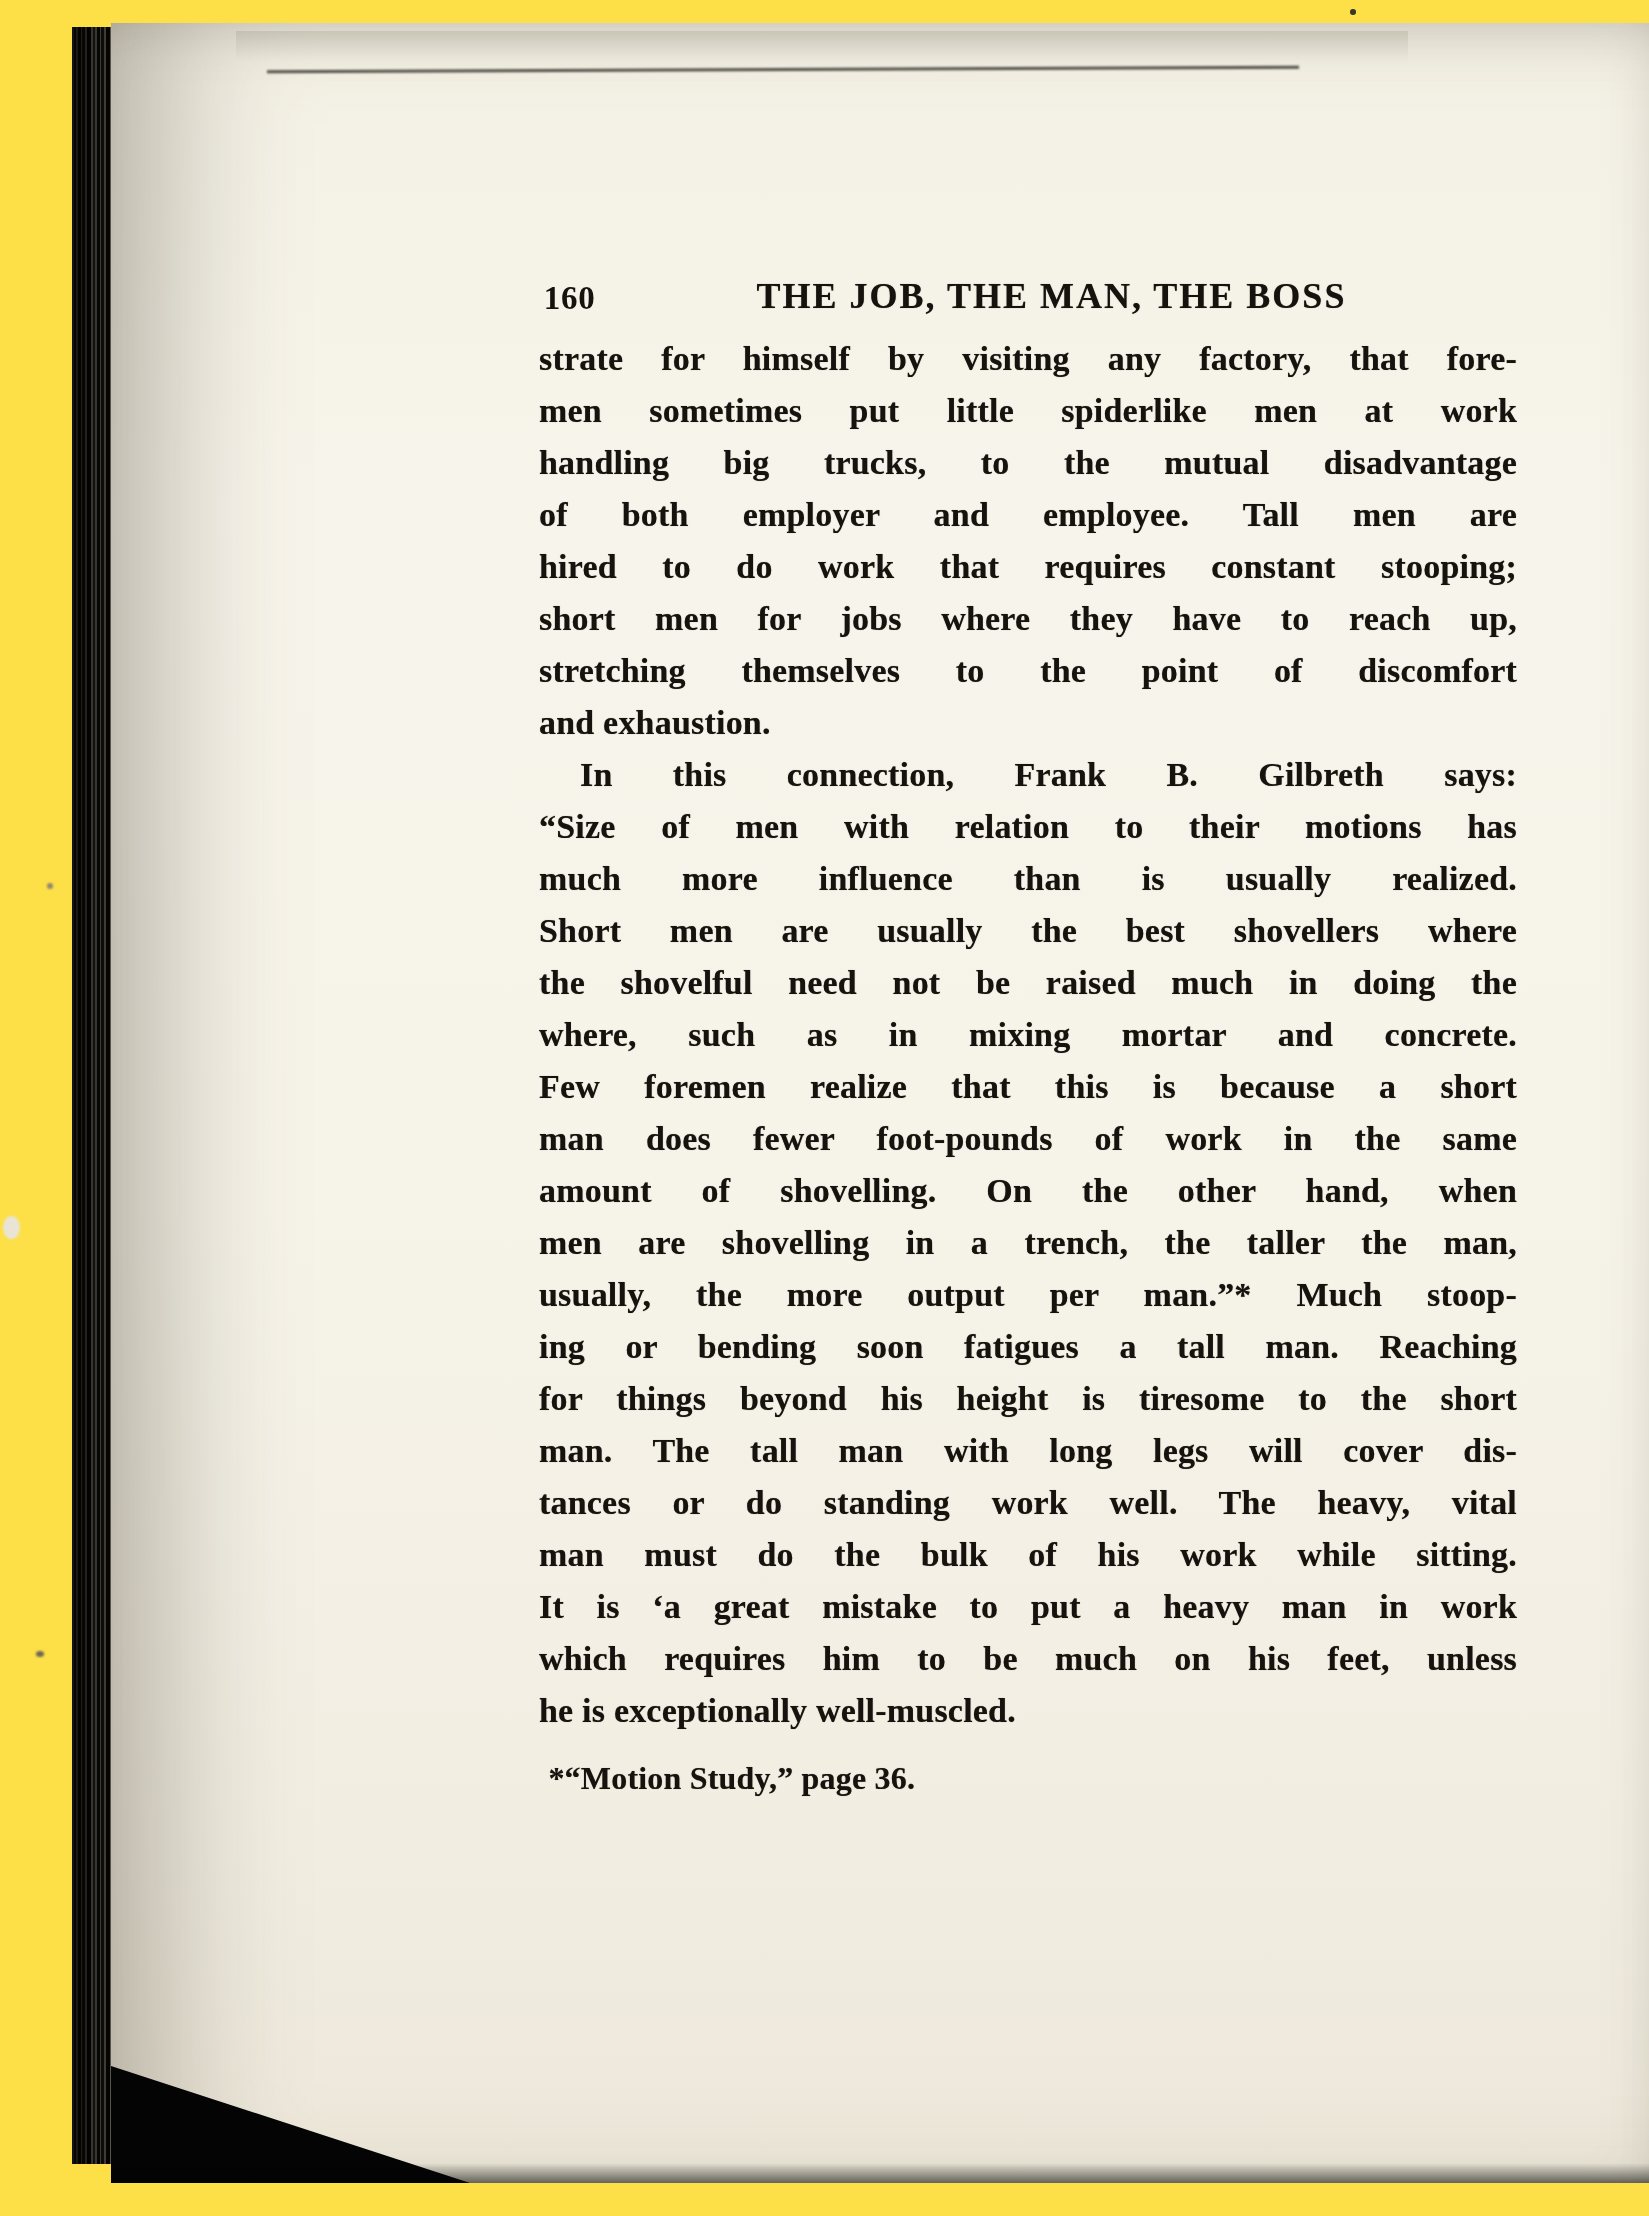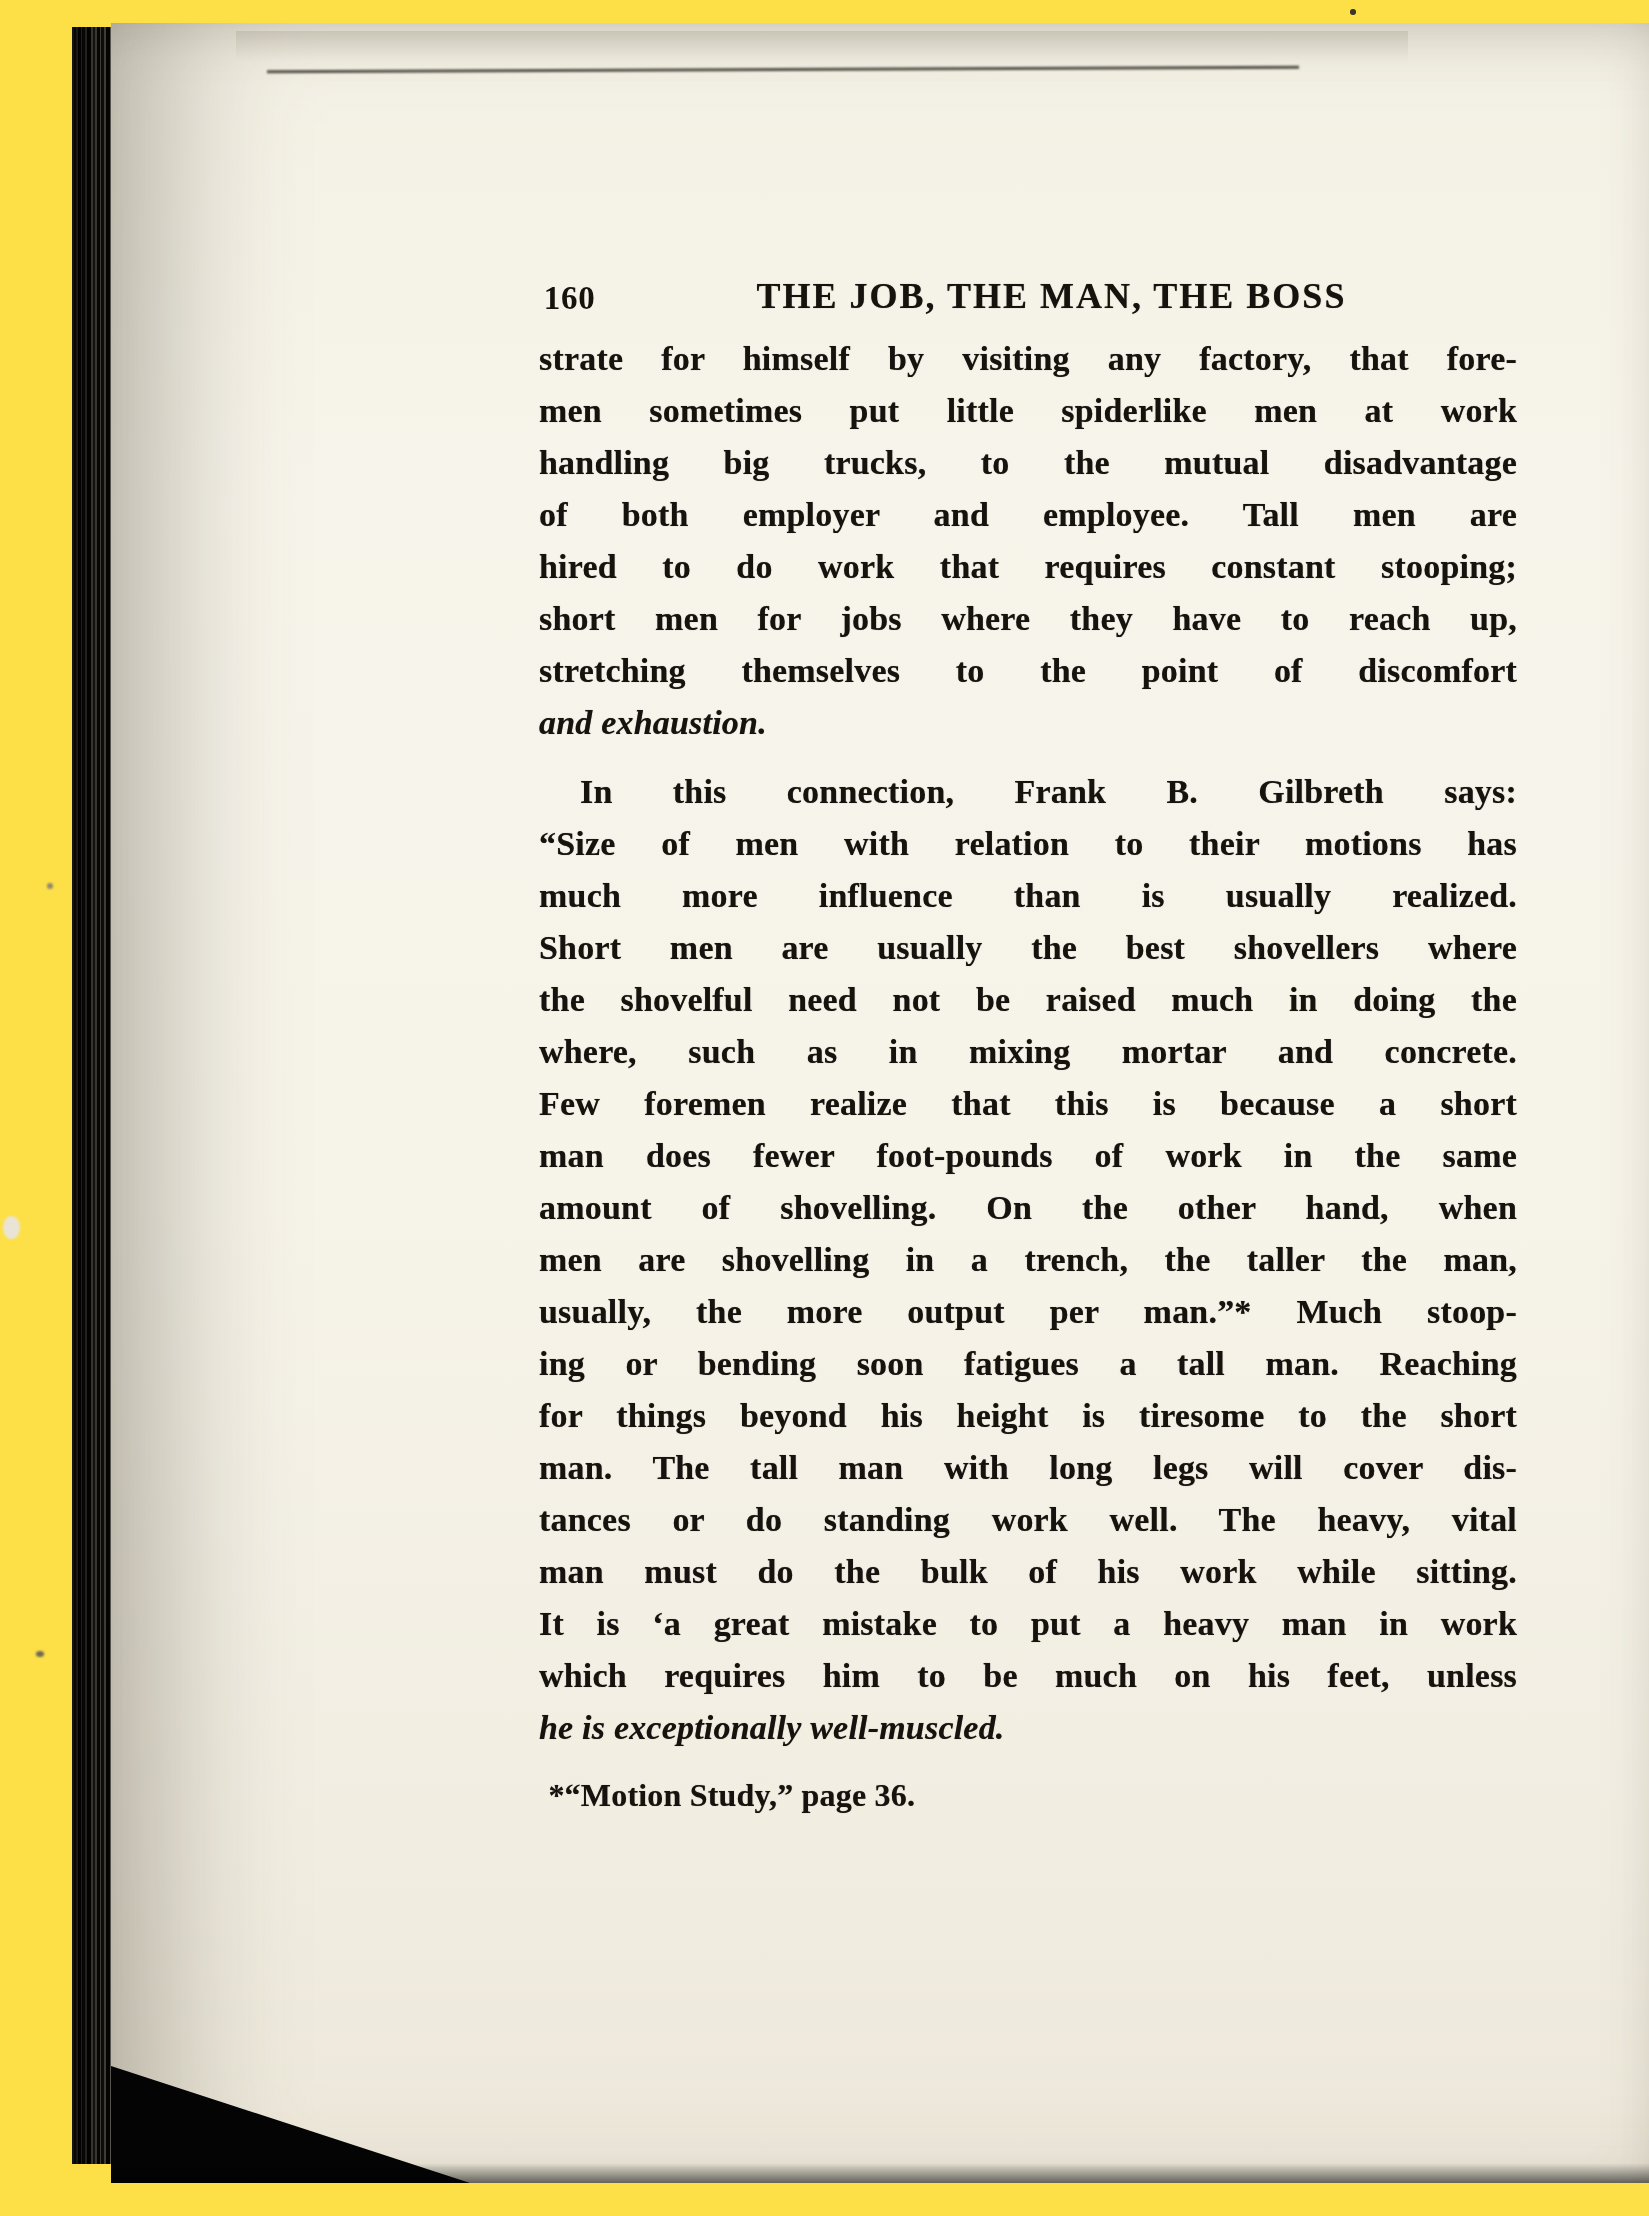--- a/index.html
+++ b/index.html
@@ -54,22 +54,22 @@
   .page-number{
     position:absolute;left:4.7px;top:4.7px;font-size:33px;font-weight:700;letter-spacing:0.8px;
   }
   .running-title{
     text-align:center;font-size:36px;font-weight:700;letter-spacing:2px;padding-left:47px;
     text-shadow:0 0 0.8px rgba(20,18,14,0.6);
   }
   .body-text{font-size:34px;font-weight:700;line-height:52px;letter-spacing:0.2px;
     text-shadow:0 0 0.8px rgba(22,19,15,0.55);}
   .line{text-align:justify;text-align-last:justify;white-space:normal;}
-  .line.last{text-align-last:left;font-style:italic;}
-  .line.indent{text-indent:41px;margin-top:17px;}
+  .line.last{text-align-last:left;}
+  .line.indent{text-indent:41px;}
   .footnote{
     margin-top:23.4px;font-size:32px;font-weight:700;letter-spacing:0.2px;padding-left:9.4px;
     text-shadow:0 0 0.8px rgba(22,19,15,0.5);
   }
   
   .speck{position:absolute;border-radius:50%;}
   .speck.s1{left:3.1px;top:1216px;width:17px;height:23.4px;background:#e9e4d6;filter:blur(0.8px);}
   .speck.s2{left:47px;top:883px;width:6.3px;height:6.3px;background:#8d8672;filter:blur(0.8px);}
   .speck.s3{left:36px;top:1651px;width:7.8px;height:5.5px;background:#6d6757;filter:blur(0.8px);}
   .speck.s4{left:1350px;top:9.4px;width:5.5px;height:5.5px;background:#3a362c;}

